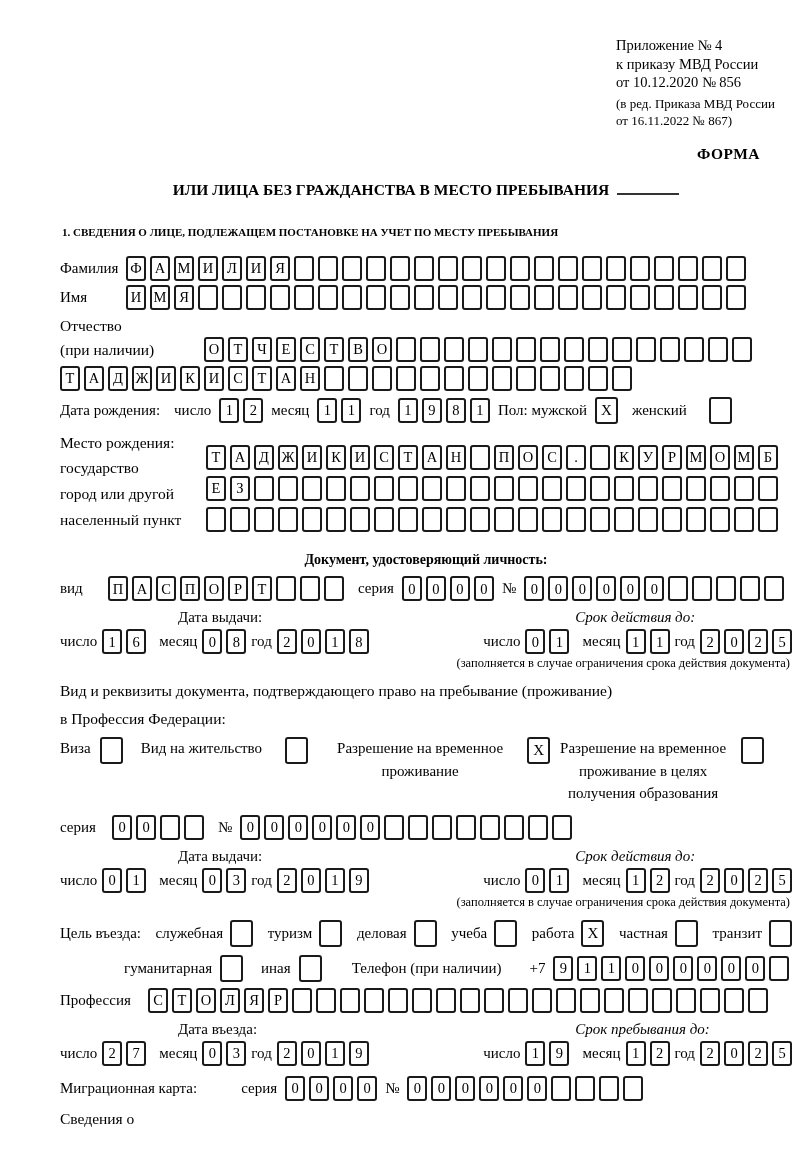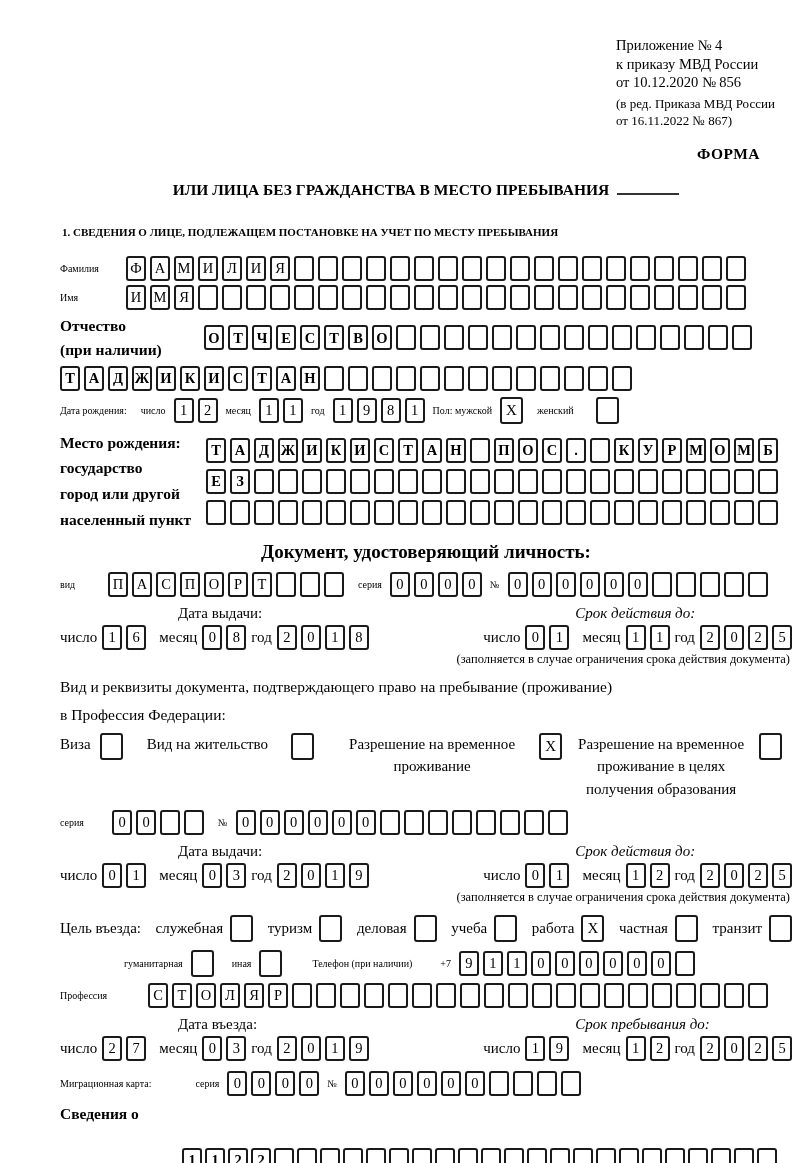--- a/index.html
+++ b/index.html
@@ -16,22 +16,22 @@
   .topright .amend { font-size:13px; margin-top:4px; line-height:1.3; }
   .forma { text-align:right; font-weight:bold; margin:16px 32px 0 0; font-size:15.5px; letter-spacing:.5px; }
 
   
   .title { text-align:center; font-weight:bold; font-size:15.5px; line-height:1.45; margin-top:16px; }
   .title .uline { display:inline-block; width:62px; border-bottom:2px solid #333; height:14px; margin-left:8px; }
   .sec-title { font-weight:bold; font-size:11px; margin:24px 0 18px 2px; }
 
   
   .row { display:flex; align-items:center; margin-bottom:4px; }
-  .row-top { display:flex; align-items:center; margin-bottom:4px;font-weight:bold; }
-  .lbl { font-size:10px; flex:none; }
+  .row-top { display:flex; align-items:flex-end; margin-bottom:4px; }
+  .lbl { font-size:15px; flex:none; }
   .lbl2 { font-size:15.5px; line-height:1.55; flex:none; }
 
   
   .cells { display:flex; gap:4px; flex:none; }
   .cells.tight { gap:3px; }
   .cell {
     display:inline-flex; width:20px; height:25px; flex:none;
     border:2px solid #1a1a1a; border-radius:3px;
     align-items:center; justify-content:center;
     font-size:14.5px; line-height:1;
@@ -51,21 +51,21 @@
   .dtitle { font-size:15px; margin-bottom:3px; }
   .dcol.left .dtitle { padding-left:118px; }
   .dcol.right .dtitle { padding-left:92px;font-style:italic; }
   .dgroup { display:flex; align-items:center; gap:5px; }
   .dgroup .lbl { font-size:15px; }
   .dnote { text-align:right; font-size:12.5px; margin:2px 2px 6px 0; }
 
   .para { font-size:15.5px; line-height:1.8; margin-top:4px; }
 
   
-  .opts { display:flex; align-items:flex-start; margin:4px 0 10px 0; gap:10px; }
+  .opts { display:flex; align-items:flex-start; margin:4px 0 10px 0; gap:4px; }
   .opt { display:flex; align-items:flex-start; gap:9px; }
   .opt .wrap { text-align:center; line-height:1.5; font-size:15px; }
   .w195 { width:196px; } .w185 { width:178px; }
 
   
   .purpose { display:flex; align-items:center; justify-content:space-between; margin-top:10px; }
   .purpose .lbl { font-size:15px; }
   .pitem { display:flex; align-items:center; gap:7px; }
   .purpose2 { display:flex; align-items:center; margin:8px 0 6px 64px; gap:8px; }
   .mt6 { margin-top:6px; }
@@ -338,21 +338,21 @@
           <span class="cell"></span>
           <span class="cell"></span>
           <span class="cell"></span>
           <span class="cell"></span>
           <span class="cell"></span>
           <span class="cell"></span>
         </span>
     </span>
   </div>
 
-  <div class="title" style="margin-top:6px; font-size:19px">Документ, удостоверяющий личность:</div>
+  <div class="title" style="margin-top:18px; font-size:14px">Документ, удостоверяющий личность:</div>
 
   <div class="row mt6">
     <span class="lbl" style="width:48px">вид</span>
     <span class="cells">
         <span class="cell">П</span>
         <span class="cell">А</span>
         <span class="cell">С</span>
         <span class="cell">П</span>
         <span class="cell">О</span>
         <span class="cell">Р</span>

